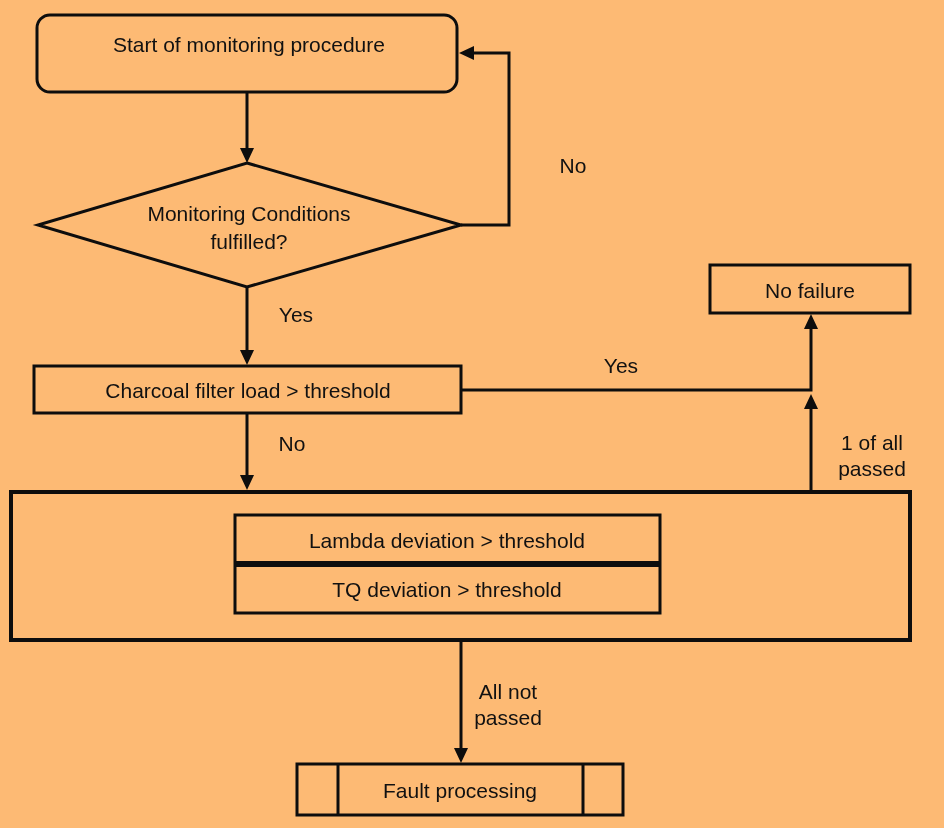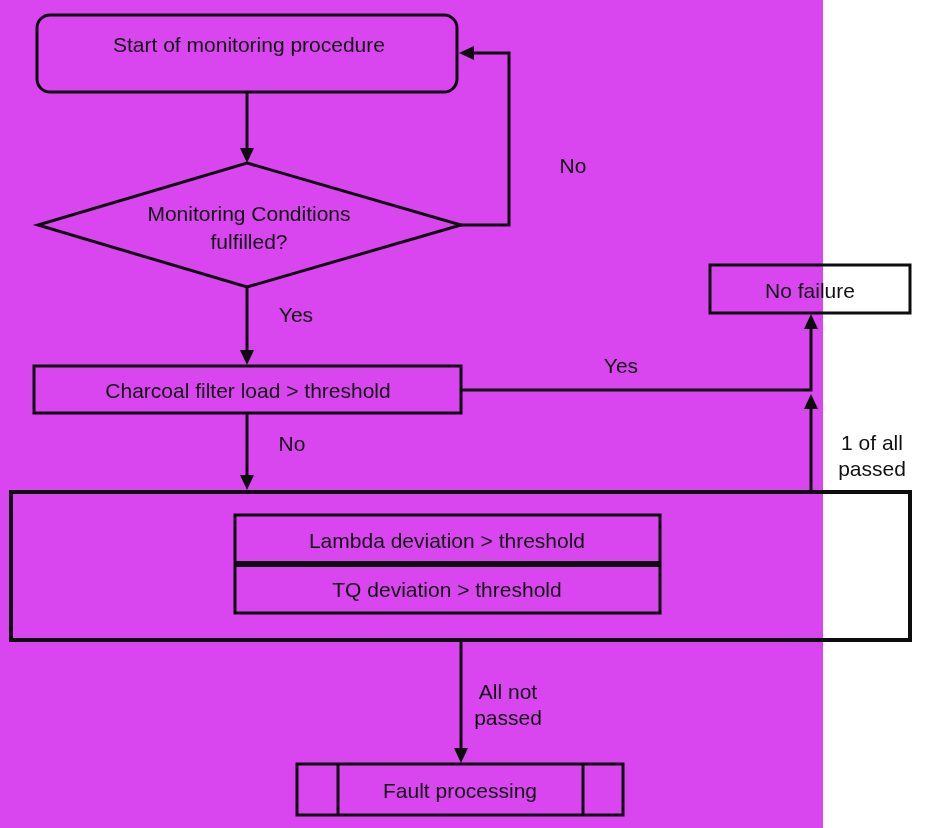--- a/index.html
+++ b/index.html
@@ -2,23 +2,23 @@
 <html><head>
 <meta charset="utf-8">
 <style>
   html, body {
     margin: 0;
     padding: 0;
     background: #ffffff;
   }
   .page {
     position: relative;
-    width: 823px;
+    width: 944px;
     height: 828px;
-    background: #d946ef;
+    background: #fdba74;
     font-family: "Liberation Sans", sans-serif;
   }
   svg .shape {
     fill: none;
     stroke: #0d0d0d;
     stroke-width: 3;
   }
   svg .shape-thick {
     fill: none;
     stroke: #0d0d0d;

